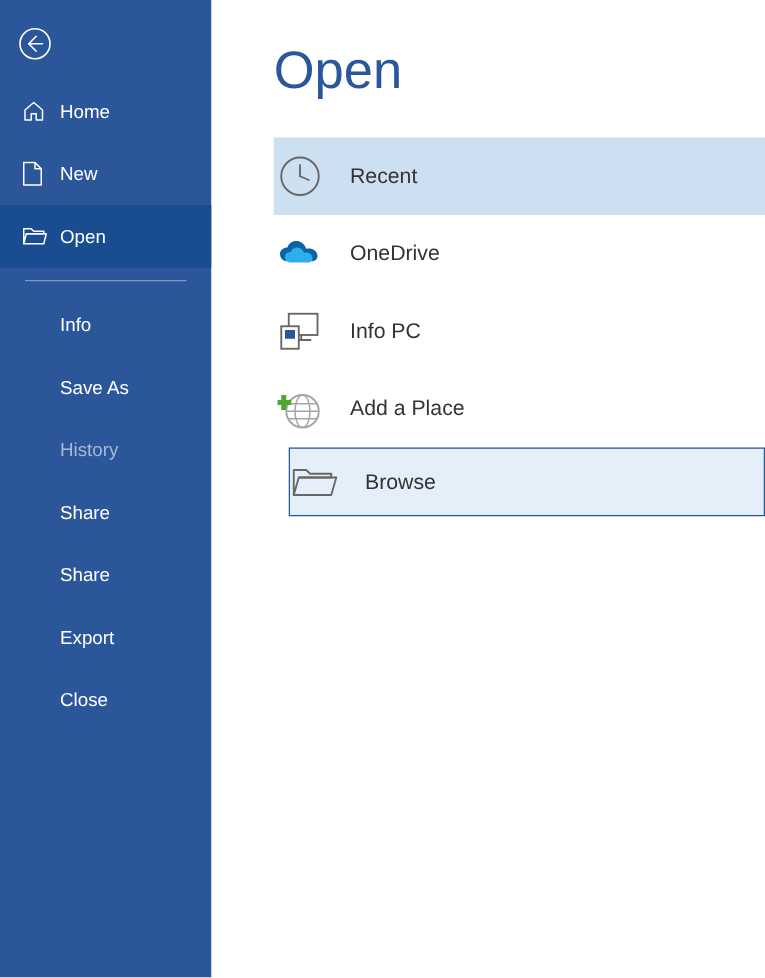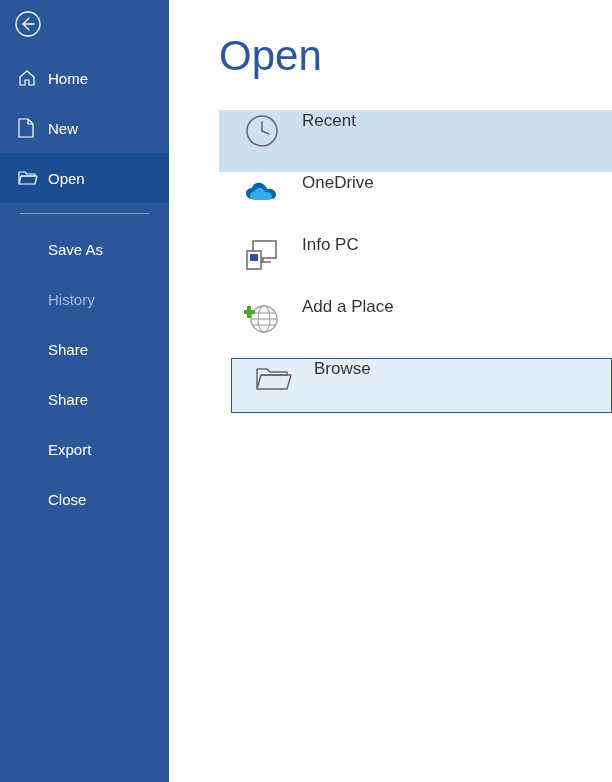--- a/index.html
+++ b/index.html
@@ -13,21 +13,21 @@
       height: 782px;
       display: flex;
       overflow: hidden;
       background: #ffffff;
     }
     .sidebar {
       width: 169px;
       height: 100%;
       background: #2b579a;
       color: #ffffff;
-      padding-top: 11px;
+      padding-top: 22px;
       position: relative;
     }
     .back-button {
       width: 26px;
       height: 26px;
       margin-left: 15px;
       margin-bottom: 16px;
       cursor: pointer;
       display: flex;
       align-items: center;
@@ -71,22 +71,23 @@
       font-size: 42px;
       font-weight: 300;
       color: #2b579a;
       margin-bottom: 30px;
     }
     .location-list {
       width: 100%;
     }
     .location-item {
       display: flex;
+      align-items: center;
       height: 62px;
-      padding-left: 22px;
+      padding-left: 0;
       cursor: pointer;
       font-size: 17px;
       color: #333333;
       border: 1px solid transparent;
     }
     .location-item.selected {
       background: #cde0f2;
     }
     .location-item.focused {
       background: #e5eff9;
@@ -142,20 +143,23 @@
         <path d="M1 2 L7 2 L9 4 L17 4 L17 6 L3 6 L1 14 Z" fill="none" stroke="#ffffff" stroke-width="1.2" stroke-linejoin="round"></path>
         <path d="M3 6 L19 6 L17 14 L1 14" fill="none" stroke="#ffffff" stroke-width="1.2" stroke-linejoin="round"></path>
       </svg>
     </span>
     <span>Open</span>
   </div>
 
   <div class="divider"></div>
 
   <div class="nav-item nav-item-no-icon">
+    <span>Info</span>
+  </div>
+  <div class="nav-item nav-item-no-icon">
     <span>Save As</span>
   </div>
   <div class="nav-item nav-item-no-icon disabled">
     <span>History</span>
   </div>
   <div class="nav-item nav-item-no-icon">
     <span>Share</span>
   </div>
   <div class="nav-item nav-item-no-icon">
     <span>Share</span>

